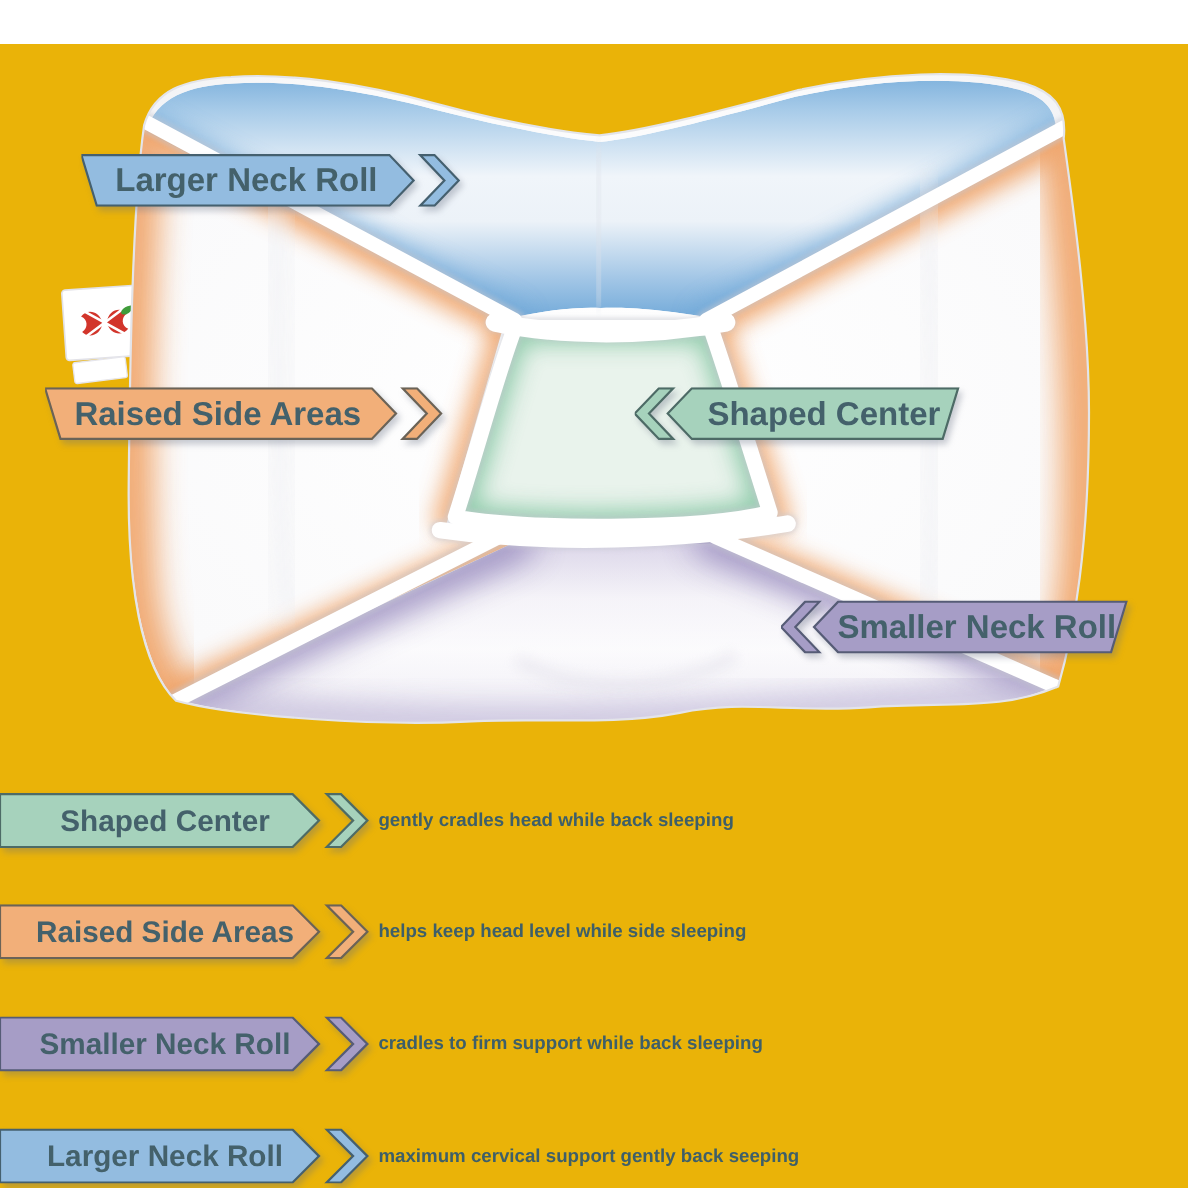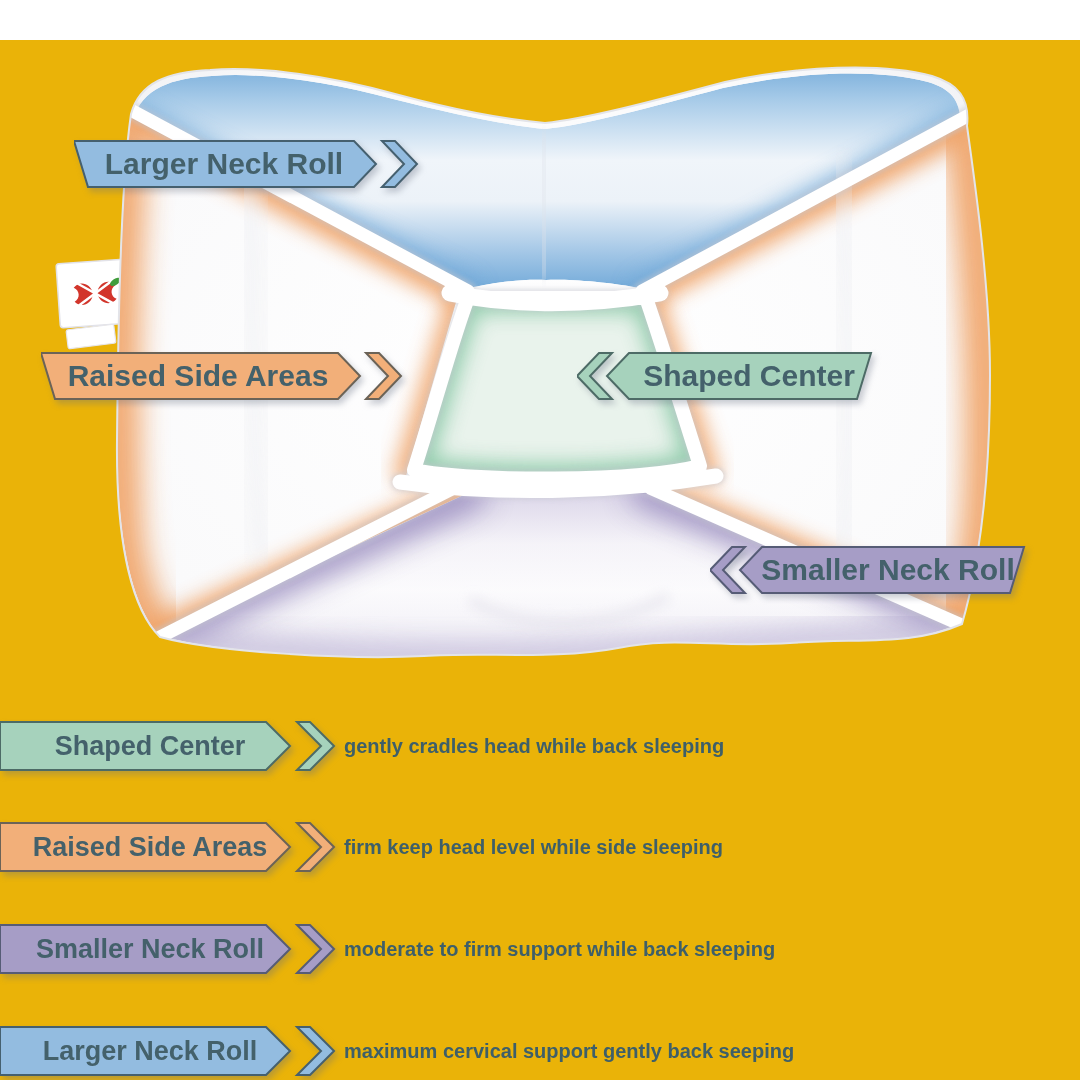--- a/index.html
+++ b/index.html
@@ -4,21 +4,21 @@
 <style>
   html,body{margin:0;padding:0;background:#ffffff;}
   .stage{position:relative;width:1080px;height:1080px;background:#eab308;overflow:hidden;
          font-family:"Liberation Sans", sans-serif;margin-top:40px;}
   .pillow-svg{position:absolute;left:0;top:0;}
   .callout{position:absolute;filter:drop-shadow(3px 4px 3px rgba(100,110,130,.35));}
   .callout text, .legend-banner text{font-family:"Liberation Sans",sans-serif;font-weight:700;}
   .legend-row{position:absolute;left:0;height:50px;}
   .legend-banner{position:absolute;left:0;top:0;filter:drop-shadow(3px 4px 3px rgba(100,110,130,.35));}
   .legend-desc{position:absolute;left:344px;top:0;height:50px;line-height:50px;
-               font-size:20px;font-weight:700;color:#3E5F69;white-space:nowrap;}
+               font-size:17px;font-weight:700;color:#3E5F69;white-space:nowrap;}
 </style>
 </head>
 <body>
 
 <div class="stage">
 
   <svg class="pillow-svg" width="1080" height="660" viewBox="0 0 1080 660">
     <defs>
       <filter id="b2" x="-50%" y="-50%" width="200%" height="200%">
           <feGaussianBlur stdDeviation="2"></feGaussianBlur>
@@ -189,30 +189,30 @@
     </svg>
     <div class="legend-desc">gently cradles head while back sleeping</div>
   </div>
 
   <div class="legend-row" style="top:782px">
     <svg class="legend-banner" width="338" height="50" viewBox="0 0 338 50">
       <polygon points="0,1 266,1 290,25 266,49 0,49" fill="#F2AF79" stroke="#6B6357" stroke-width="2"></polygon>
       <polygon points="297,1 310,1 334,25 310,49 297,49 321,25" fill="#F2AF79" stroke="#6B6357" stroke-width="2"></polygon>
       <text x="150" y="34" text-anchor="middle" font-size="27" fill="#44616B">Raised Side Areas</text>
     </svg>
-    <div class="legend-desc">firm keep head level while side sleeping</div>
+    <div class="legend-desc">helps keep head level while side sleeping</div>
   </div>
 
   <div class="legend-row" style="top:884px">
     <svg class="legend-banner" width="338" height="50" viewBox="0 0 338 50">
       <polygon points="0,1 266,1 290,25 266,49 0,49" fill="#A69DC6" stroke="#565C76" stroke-width="2"></polygon>
       <polygon points="297,1 310,1 334,25 310,49 297,49 321,25" fill="#A69DC6" stroke="#565C76" stroke-width="2"></polygon>
       <text x="150" y="34" text-anchor="middle" font-size="27" fill="#44616B">Smaller Neck Roll</text>
     </svg>
-    <div class="legend-desc">moderate to firm support while back sleeping</div>
+    <div class="legend-desc">cradles to firm support while back sleeping</div>
   </div>
 
   <div class="legend-row" style="top:986px">
     <svg class="legend-banner" width="338" height="50" viewBox="0 0 338 50">
       <polygon points="0,1 266,1 290,25 266,49 0,49" fill="#93BCE0" stroke="#45606F" stroke-width="2"></polygon>
       <polygon points="297,1 310,1 334,25 310,49 297,49 321,25" fill="#93BCE0" stroke="#45606F" stroke-width="2"></polygon>
       <text x="150" y="34" text-anchor="middle" font-size="27" fill="#44616B">Larger Neck Roll</text>
     </svg>
     <div class="legend-desc">maximum cervical support gently back seeping</div>
   </div>

